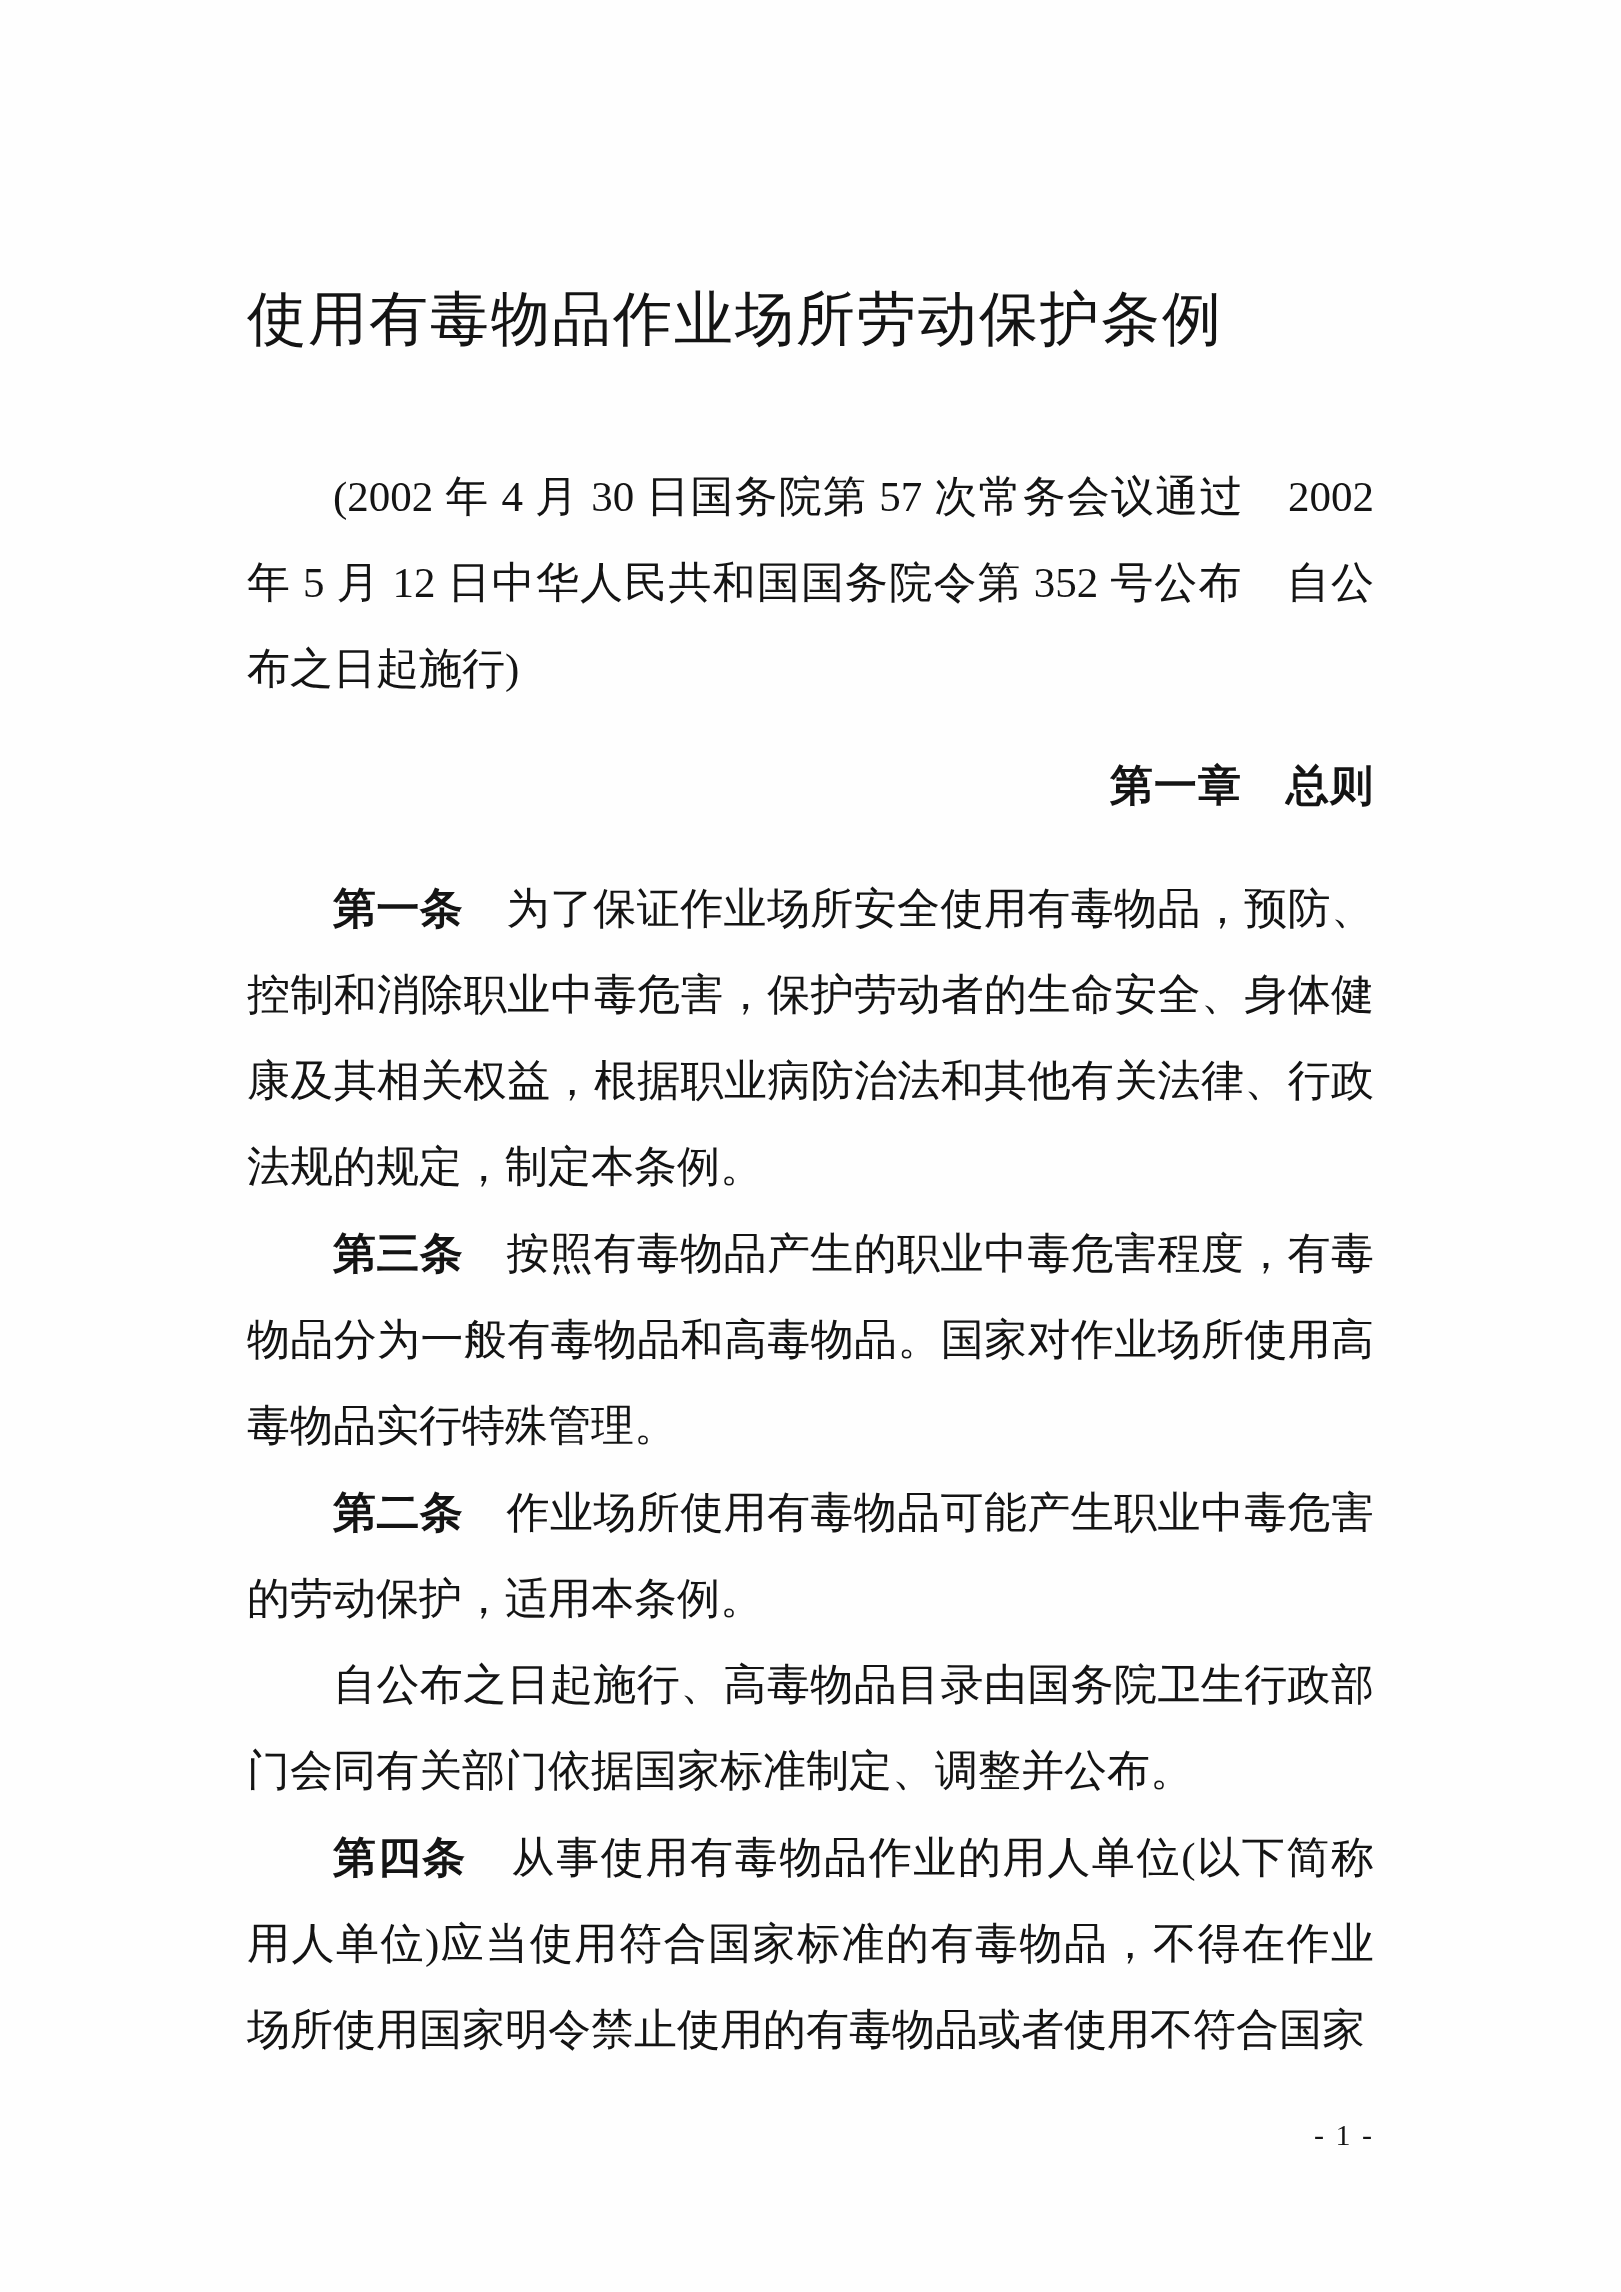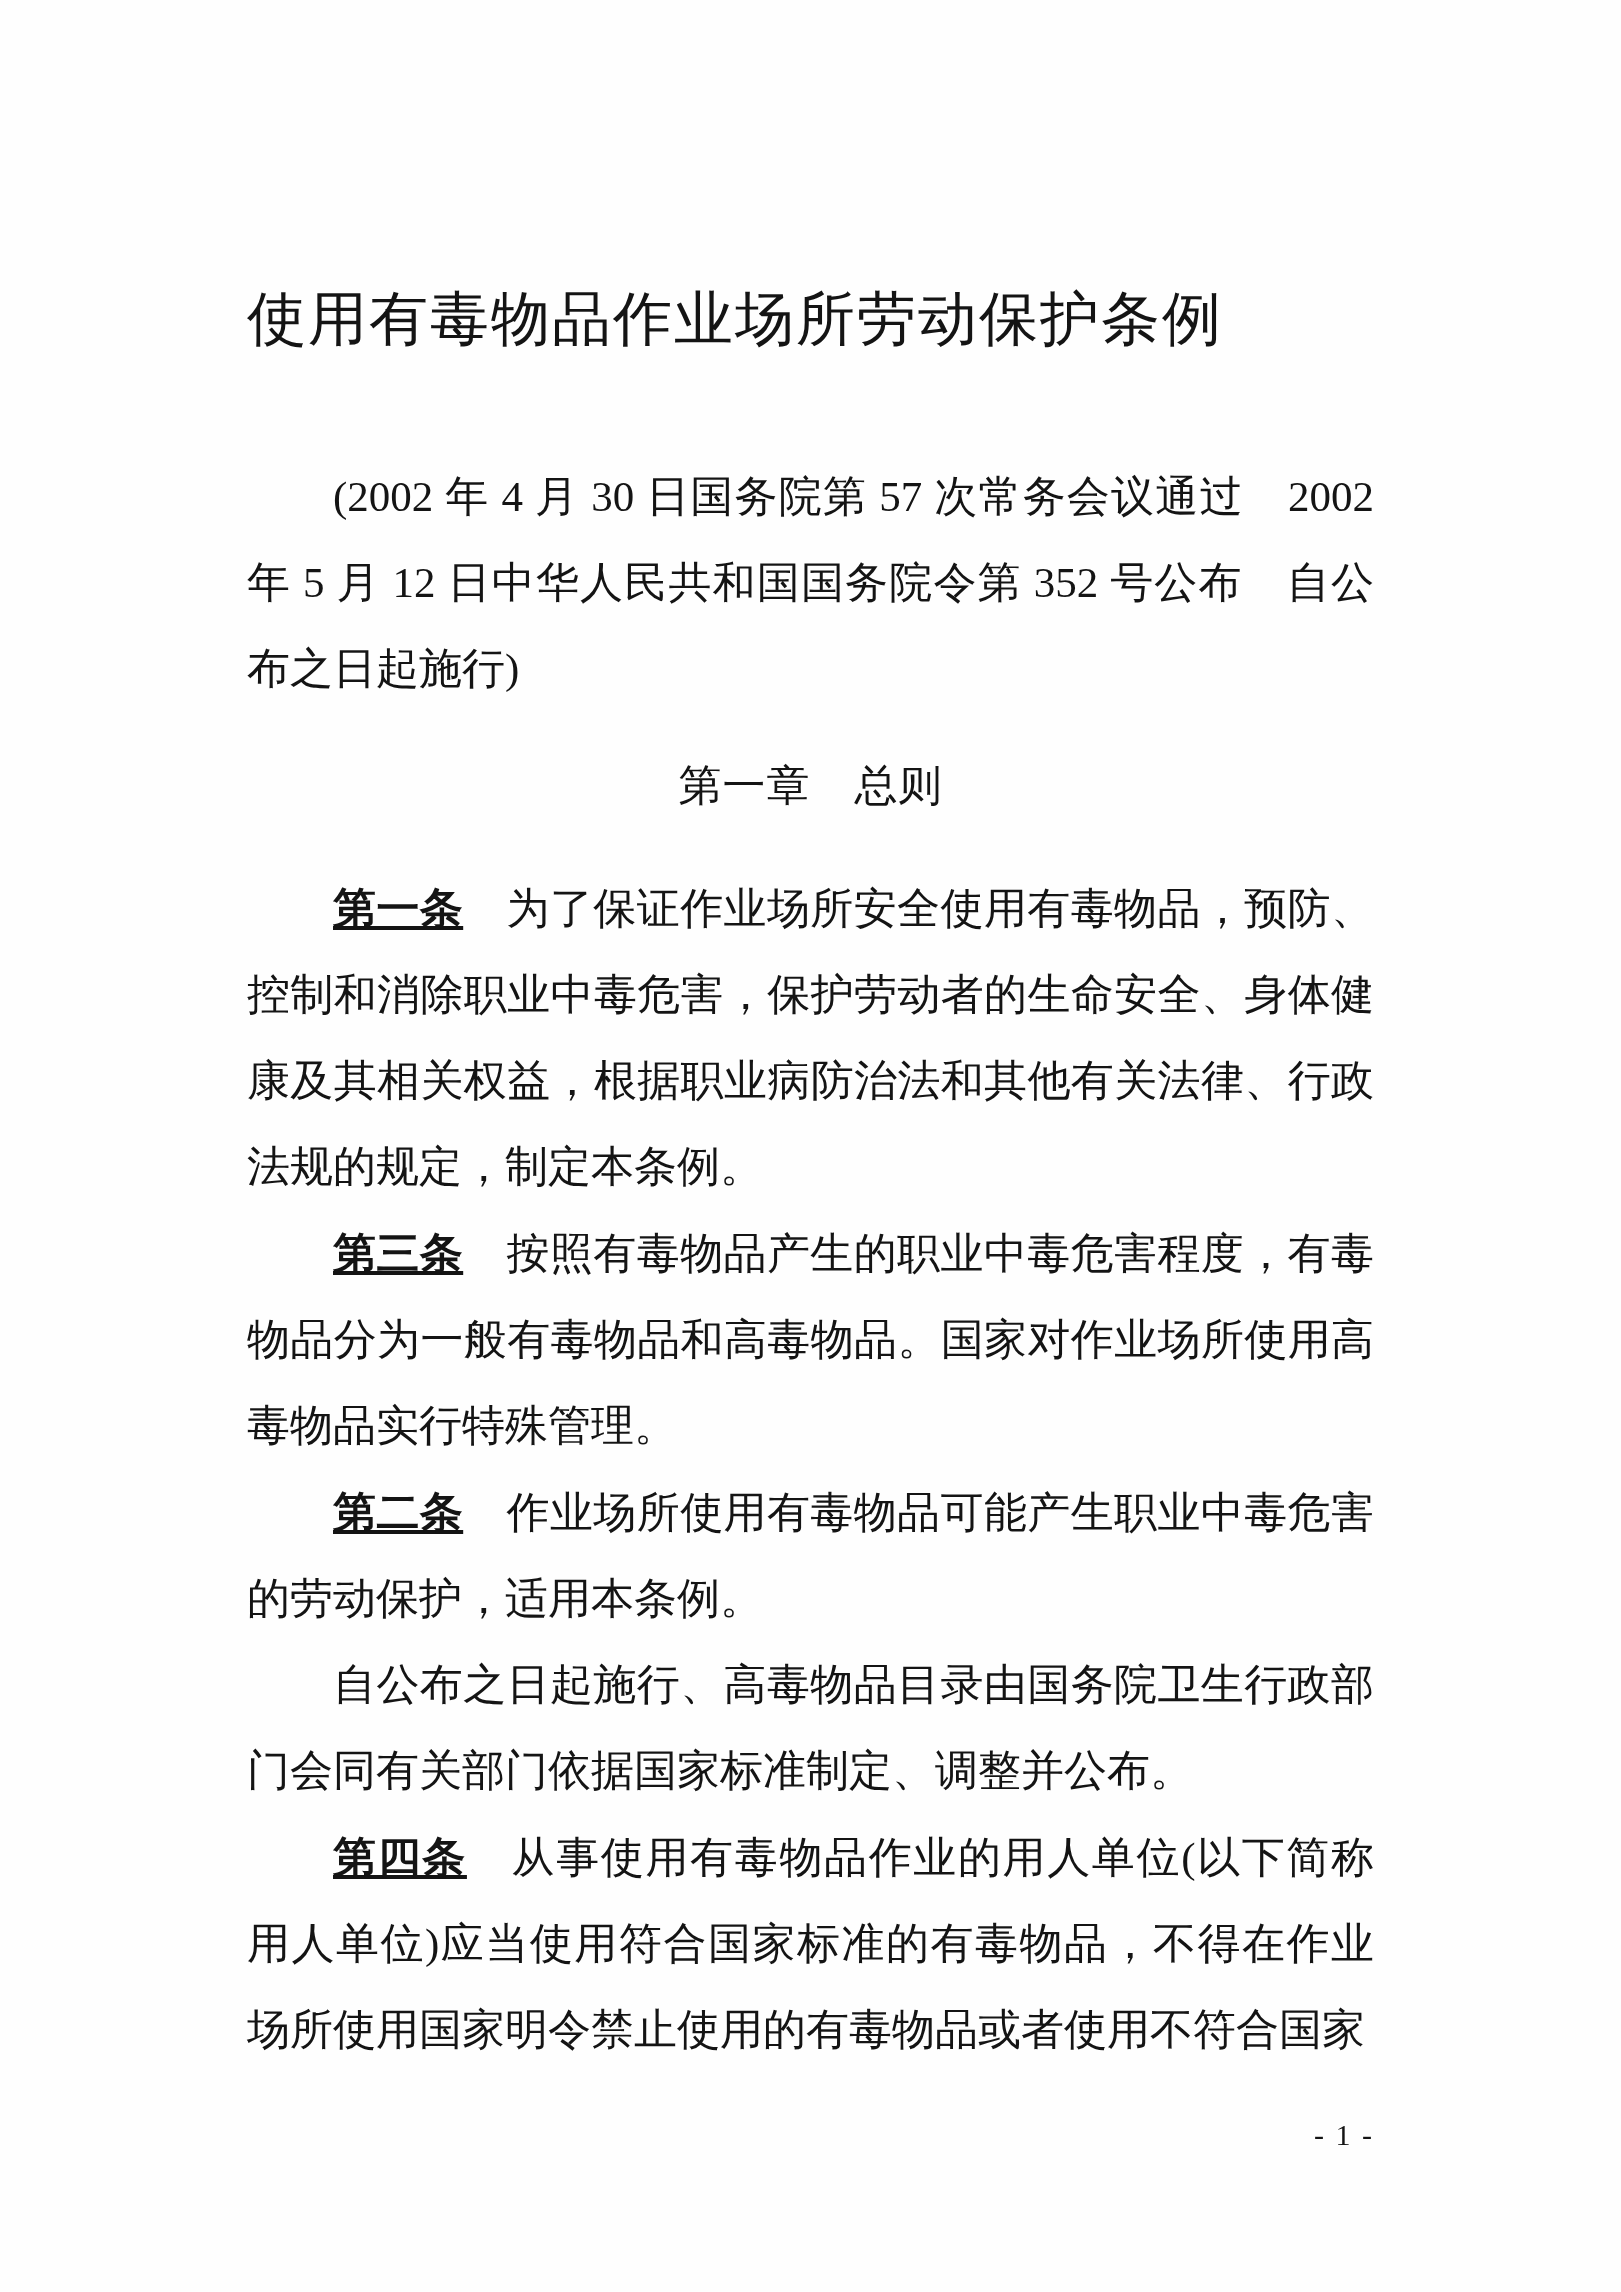--- a/index.html
+++ b/index.html
@@ -35,45 +35,44 @@
     font-size: 43px;
     line-height: 86px;
     text-align: justify;
     text-indent: 86px;
   }
   .chapter-heading {
     position: absolute;
     top: 742px;
     left: 247px;
     width: 1127px;
-    text-align: center;
+    text-align: right;
     font-size: 43px;
     line-height: 86px;
-    font-weight: 400;
+    font-weight: 700;
     font-family: "Liberation Sans", "DejaVu Sans", sans-serif;
     letter-spacing: 1px;
   }
   .body-text {
     position: absolute;
     top: 865px;
     left: 247px;
     width: 1127px;
     font-size: 43px;
     line-height: 86px;
     text-align: justify;
   }
   .body-text p {
     margin: 0;
     padding: 0;
     text-indent: 86px;
   }
   .article-label {
     font-weight: 700;
     font-family: "Liberation Sans", "DejaVu Sans", sans-serif;
-    text-decoration: underline;
   }
   .page-number {
     position: absolute;
     top: 2113px;
     left: 247px;
     width: 1127px;
     text-align: right;
     font-size: 30px;
     line-height: 43px;
     letter-spacing: 2px;

